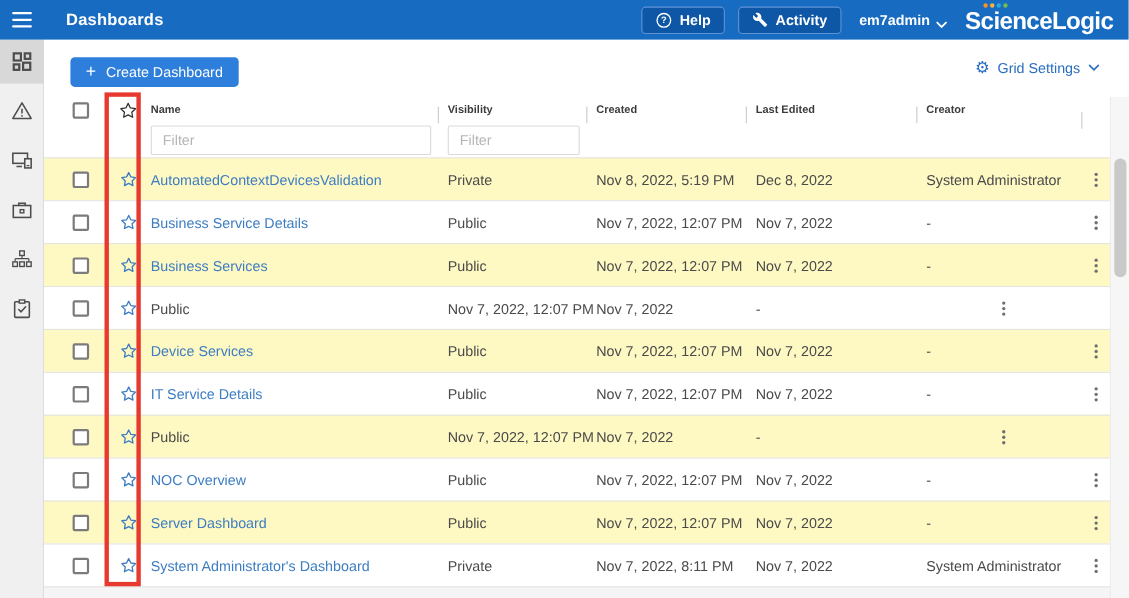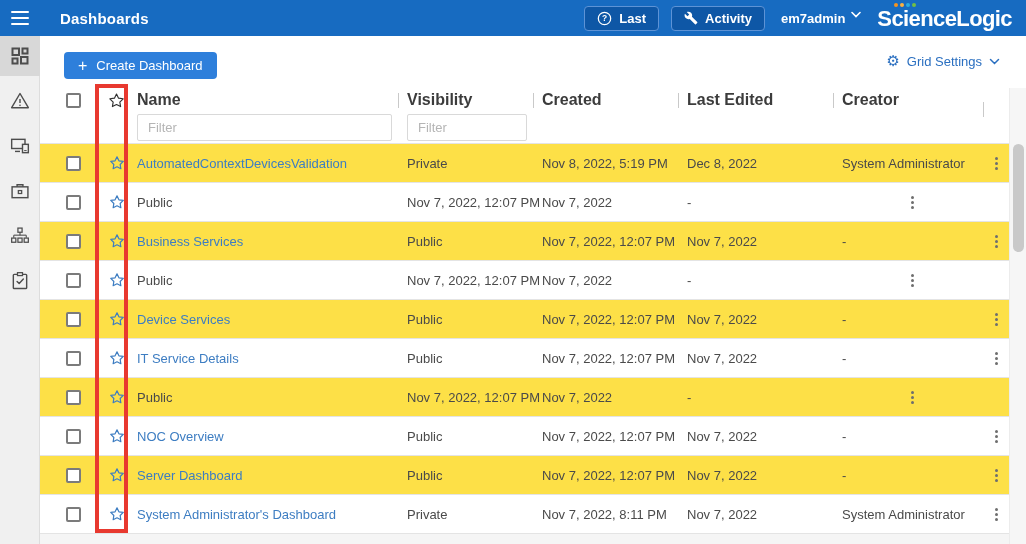--- a/index.html
+++ b/index.html
@@ -11,21 +11,21 @@
     background:#176bc1; display:flex; align-items:center; color:#fff; z-index:30; }
   .hamburger { width:40px; height:36px; display:flex; flex-direction:column;
     justify-content:center; align-items:center; gap:4px; cursor:pointer; }
   .hamburger i { display:block; width:18px; height:2px; background:#fff; border-radius:1px; }
   .topbar-title { font-size:15px; font-weight:bold; margin-left:20px; letter-spacing:.2px; }
   .topbar-right { margin-left:auto; display:flex; align-items:center; gap:12px; padding-right:10px; }
   .topbtn { display:flex; align-items:center; gap:7px; background:#0e57a6;
     border:1px solid #5d93d6; border-radius:4px; height:25px; padding:0 12px;
     font-size:13px; font-weight:bold; color:#fff; cursor:pointer; }
   .topbtn svg { display:block; }
-  .userchip { display:flex; align-items:flex-start; gap:6px; font-size:13px;
+  .userchip { display:flex; align-items:flex-end; gap:6px; font-size:13px;
     font-weight:bold; cursor:pointer; margin:0 4px; }
   .logo { position:relative; font-size:22px; font-weight:bold; letter-spacing:-.6px;
     padding-top:2px; margin-right:4px; }
   .logo-dots { position:absolute; top:-1px; left:17px; display:flex; gap:2px; }
   .logo-dots i { width:4px; height:4px; border-radius:50%; display:block; }
 
   
   .sidebar { position:absolute; left:0; top:36px; width:40px; height:508px;
     background:#f0f0f0; border-right:1px solid #ddd; z-index:20;
     display:flex; flex-direction:column; }
@@ -43,39 +43,39 @@
     font-family:inherit; font-size:13px; display:flex; align-items:center; gap:9px;
     padding:0 14px; cursor:pointer; }
   .create-btn .plus { font-size:16px; font-weight:400; line-height:1; }
   .grid-settings { position:absolute; right:26px; top:18px; display:flex;
     align-items:center; gap:7px; color:#2a6fc0; font-size:13px; cursor:pointer; }
   .gear { font-family:"DejaVu Sans", sans-serif; font-size:15px; line-height:1; }
 
   
   .grid-row { display:grid; grid-template-columns:56px 41px 270px 135px 145px 155px 141px 26px; }
   .thead { position:relative; height:24px; align-items:center; }
-  .th { font-size:16px; font-weight:bold; color:#3c3c3c; position:relative; cursor:pointer; }
+  .th { font-size:10px; font-weight:bold; color:#3c3c3c; position:relative; cursor:pointer; }
   .th.divided::before { content:""; position:absolute; left:-9px; top:2px;
     width:1px; height:15px; background:#c9c9c9; }
   .th-kebab::before { content:""; position:absolute; left:0; top:2px;
     width:1px; height:15px; background:#c9c9c9; }
   .th-kebab::after  { content:""; position:absolute; right:-2px; top:2px;
     width:1px; height:15px; background:#c9c9c9; }
   .th-check, .td-check { display:flex; justify-content:flex-start; padding-left:26px; align-items:center; }
   .th-star, .td-star { display:flex; justify-content:center; align-items:center; }
   .filters { height:31px; align-items:center; }
   .filter-input { width:255px; height:27px; border:1px solid #d9d9d9; border-radius:2px;
     font-family:inherit; font-size:13px; padding:6px 10px; color:#444; outline:none; }
   .filter-input.small { width:120px; }
   .filter-input::placeholder { color:#b5b5b5; }
 
   .tbody { position:relative; }
   .row { height:39px; align-items:center; border-top:1px solid #e4e4e4;
     font-size:13px; color:#4a4a4a; }
-  .row.odd { background:#fde047; }
+  .row.odd { background:#fef9c3; }
   .row a { color:#3d7dc2; text-decoration:none; cursor:pointer; }
   .checkbox { width:15px; height:15px; border:2px solid #7b7b7b; border-radius:2px;
     background:#fff; display:inline-block; cursor:pointer; }
   .star { color:#3d7dc2; cursor:pointer; display:block; }
   .star.dark { color:#2f2f2f; }
   .kebab { display:flex; flex-direction:column; align-items:center; gap:2px;
     cursor:pointer; padding:4px 6px; }
   .kebab i { width:3px; height:3px; border-radius:50%; background:#6e6e6e; display:block; }
   .td-kebab { display:flex; justify-content:center; }
   .partial-row { height:11px; background:#f5f5f5; border-top:1px solid #e4e4e4; }
@@ -101,21 +101,21 @@
       <i></i>
       <i></i>
     </div>
   <div class="topbar-title">Dashboards</div>
   <div class="topbar-right">
     <div class="topbtn">
       <svg width="15" height="15" viewBox="0 0 16 16">
         <circle cx="8" cy="8" r="6.6" fill="none" stroke="#fff" stroke-width="1.3"></circle>
         <text x="8" y="11" text-anchor="middle" font-size="9" fill="#fff" font-family="Liberation Sans, sans-serif" font-weight="bold">?</text>
       </svg>
-      <span>Last</span>
+      <span>Help</span>
     </div>
     <div class="topbtn">
       <svg width="14" height="14" viewBox="0 0 24 24">
         <path fill="#fff" d="M22.7 19 13.6 9.9c.9-2.3.4-5-1.5-6.9-2-2-5-2.4-7.4-1.3L9 6 6 9 1.6 4.7C.4 7.1.9 10.1 2.9 12.1c1.9 1.9 4.6 2.4 6.9 1.5l9.1 9.1c.4.4 1 .4 1.4 0l2.3-2.3c.5-.4.5-1.1.1-1.4z"></path>
       </svg>
       <span>Activity</span>
     </div>
     <div class="userchip">
       <span>em7admin</span>
       <svg class="chev" width="10" height="7" viewBox="0 0 10 7">
@@ -258,20 +258,21 @@
 
   <div class="row grid-row">
     <div class="td-check">
       <span class="checkbox"></span>
     </div>
     <div class="td-star">
       <svg class="star" width="16" height="16" viewBox="0 0 24 24">
         <path d="M12 2.8l2.9 5.9 6.5.9-4.7 4.6 1.1 6.4-5.8-3-5.8 3 1.1-6.4L2.6 9.6l6.5-.9z" fill="none" stroke="currentColor" stroke-width="1.8" stroke-linejoin="round"></path>
       </svg>
     </div>
+    <div><a>Business Service Details</a></div>
     <div>Public</div>
     <div>Nov 7, 2022, 12:07 PM</div>
     <div>Nov 7, 2022</div>
     <div>-</div>
     <div class="td-kebab">
       <span class="kebab">
             <i></i>
             <i></i>
             <i></i>
           </span>

